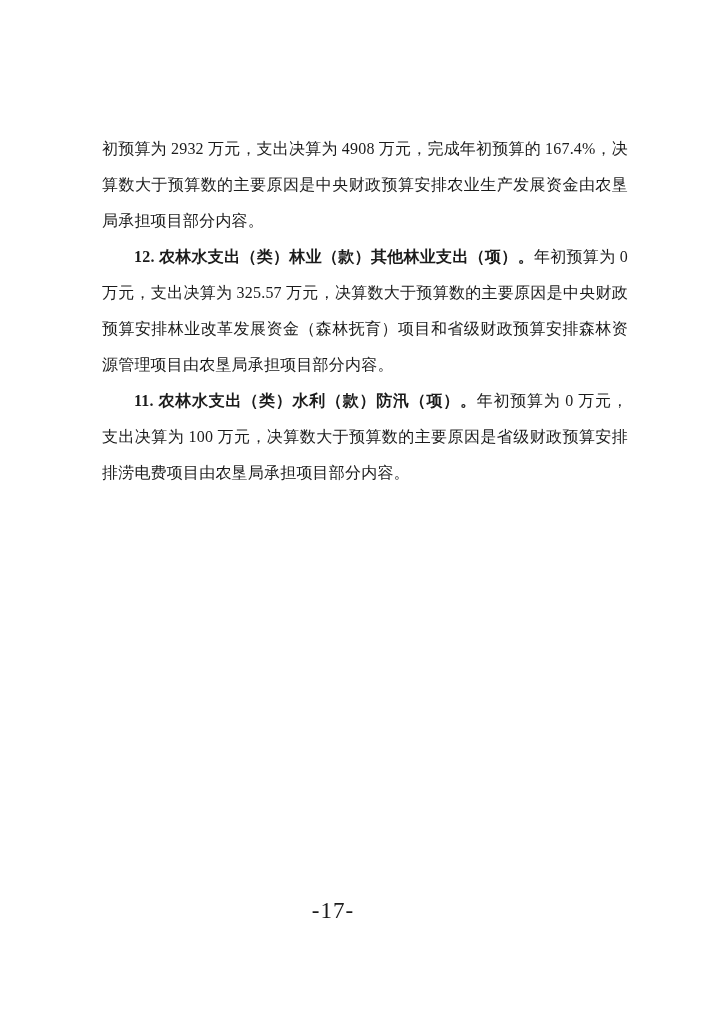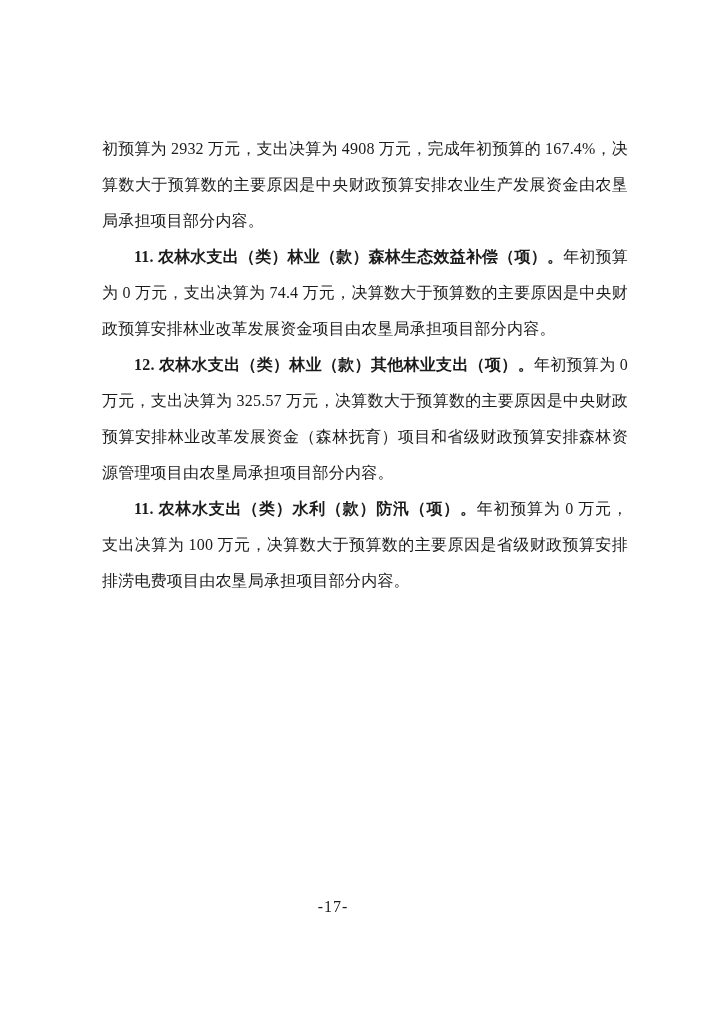--- a/index.html
+++ b/index.html
@@ -35,34 +35,33 @@
   }
   .head {
     font-weight: bold;
   }
   .footer {
     position: absolute;
     top: 898px;
     left: 0;
     width: 666px;
     text-align: center;
-    font-size: 16px;
+    font-size: 23px;
     letter-spacing: 1px;
     color: #1b1b1b;
   }
 </style>
 </head>
 <body>
 
 <div class="page">
   <div class="content">
 
     <p class="para"><span class="head"></span><span>初预算为 2932 万元，支出决算为 4908 万元，完成年初预算的 167.4%，决算数大于预算数的主要原因是中央财政预算安排农业生产发展资金由农垦局承担项目部分内容。</span></p>
 
-    <p class="para indent"><span class="head">11. 农林水支出（类）林业（款）森林生态效益补偿（项）。</span><span>年初预算为 0 万元，支出决算为 74.4 万元，决算数大于预算数的主要原因是中央财政预算安排林业改革发展资金项目由农垦局承担项目部分内容。</span></p>
 
     <p class="para indent"><span class="head">12. 农林水支出（类）林业（款）其他林业支出（项）。</span><span>年初预算为 0 万元，支出决算为 325.57 万元，决算数大于预算数的主要原因是中央财政预算安排林业改革发展资金（森林抚育）项目和省级财政预算安排森林资源管理项目由农垦局承担项目部分内容。</span></p>
 
     <p class="para indent"><span class="head">11. 农林水支出（类）水利（款）防汛（项）。</span><span>年初预算为 0 万元，支出决算为 100 万元，决算数大于预算数的主要原因是省级财政预算安排排涝电费项目由农垦局承担项目部分内容。</span></p>
 
 
 
   </div>
 
   <div class="footer">-17-</div>

